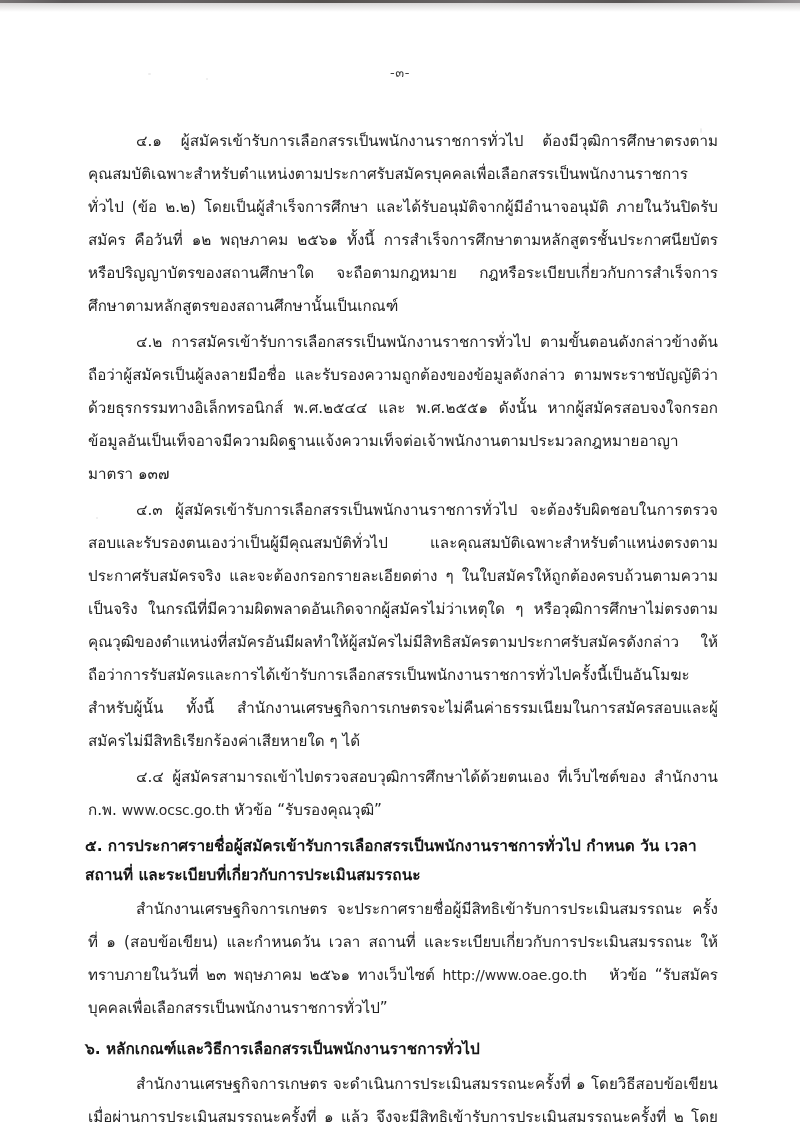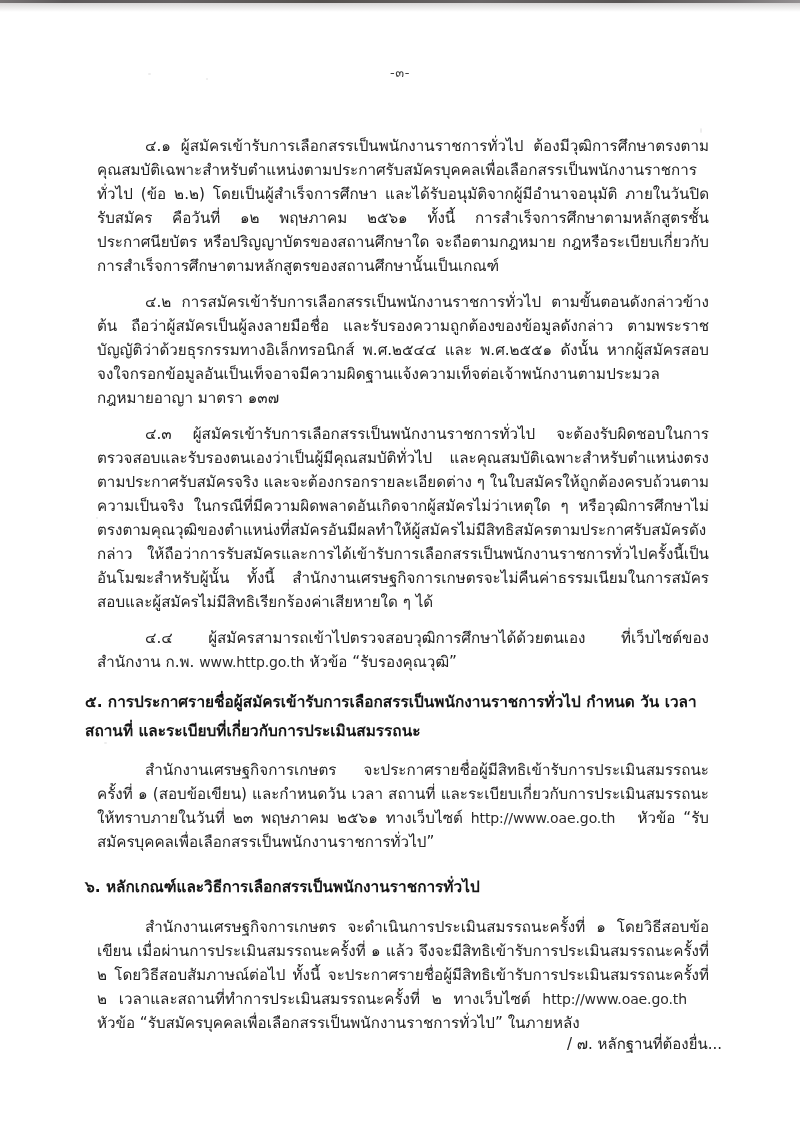--- a/index.html
+++ b/index.html
@@ -66,25 +66,25 @@
   .content {
     position: absolute;
     top: 122px;
     left: 85px;
     width: 636px;
   }
 
   
   .para {
     font-size: 15.2px;
-    line-height: 24px;
+    line-height: 33px;
     color: #222222;
     text-align: justify;
     text-justify: inter-word;
-    margin: 12px;
+    margin: 3px;
     word-break: break-word;
     -webkit-font-smoothing: antialiased;
   }
 
   .heading {
     font-size: 15.4px;
     line-height: 29.2px;
     font-weight: bold;
     color: #161616;
     margin: 0;
@@ -143,38 +143,37 @@
 
   <div class="content">
 
 
     <p class="para indent">๔.๑ ผู้สมัครเข้ารับการเลือกสรรเป็นพนักงานราชการทั่วไป ต้องมีวุฒิการศึกษาตรงตามคุณสมบัติเฉพาะสำหรับตำแหน่งตามประกาศรับสมัครบุคคลเพื่อเลือกสรรเป็นพนักงานราชการทั่วไป (ข้อ ๒.๒) โดยเป็นผู้สำเร็จการศึกษา และได้รับอนุมัติจากผู้มีอำนาจอนุมัติ ภายในวันปิดรับสมัคร คือวันที่ ๑๒ พฤษภาคม ๒๕๖๑ ทั้งนี้ การสำเร็จการศึกษาตามหลักสูตรชั้นประกาศนียบัตร หรือปริญญาบัตรของสถานศึกษาใด จะถือตามกฎหมาย กฎหรือระเบียบเกี่ยวกับการสำเร็จการศึกษาตามหลักสูตรของสถานศึกษานั้นเป็นเกณฑ์</p>
 
     <p class="para indent">๔.๒ การสมัครเข้ารับการเลือกสรรเป็นพนักงานราชการทั่วไป ตามขั้นตอนดังกล่าวข้างต้น ถือว่าผู้สมัครเป็นผู้ลงลายมือชื่อ และรับรองความถูกต้องของข้อมูลดังกล่าว ตามพระราชบัญญัติว่าด้วยธุรกรรมทางอิเล็กทรอนิกส์ พ.ศ.๒๕๔๔ และ พ.ศ.๒๕๕๑ ดังนั้น หากผู้สมัครสอบจงใจกรอกข้อมูลอันเป็นเท็จอาจมีความผิดฐานแจ้งความเท็จต่อเจ้าพนักงานตามประมวลกฎหมายอาญา มาตรา ๑๓๗</p>
 
     <p class="para indent">๔.๓ ผู้สมัครเข้ารับการเลือกสรรเป็นพนักงานราชการทั่วไป จะต้องรับผิดชอบในการตรวจสอบและรับรองตนเองว่าเป็นผู้มีคุณสมบัติทั่วไป และคุณสมบัติเฉพาะสำหรับตำแหน่งตรงตามประกาศรับสมัครจริง และจะต้องกรอกรายละเอียดต่าง ๆ ในใบสมัครให้ถูกต้องครบถ้วนตามความเป็นจริง ในกรณีที่มีความผิดพลาดอันเกิดจากผู้สมัครไม่ว่าเหตุใด ๆ หรือวุฒิการศึกษาไม่ตรงตามคุณวุฒิของตำแหน่งที่สมัครอันมีผลทำให้ผู้สมัครไม่มีสิทธิสมัครตามประกาศรับสมัครดังกล่าว ให้ถือว่าการรับสมัครและการได้เข้ารับการเลือกสรรเป็นพนักงานราชการทั่วไปครั้งนี้เป็นอันโมฆะสำหรับผู้นั้น ทั้งนี้ สำนักงานเศรษฐกิจการเกษตรจะไม่คืนค่าธรรมเนียมในการสมัครสอบและผู้สมัครไม่มีสิทธิเรียกร้องค่าเสียหายใด ๆ ได้</p>
 
-    <p class="para indent-wide"><span>๔.๔     ผู้สมัครสามารถเข้าไปตรวจสอบวุฒิการศึกษาได้ด้วยตนเอง ที่เว็บไซต์ของ สำนักงาน ก.พ. </span><span class="latin">www.http.go.th</span><span> หัวข้อ “รับรองคุณวุฒิ”</span></p>
+    <p class="para indent-wide"><span>๔.๔     ผู้สมัครสามารถเข้าไปตรวจสอบวุฒิการศึกษาได้ด้วยตนเอง ที่เว็บไซต์ของ สำนักงาน ก.พ. </span><span class="latin">www.ocsc.go.th</span><span> หัวข้อ “รับรองคุณวุฒิ”</span></p>
 
     <div class="gap-sm"></div>
 
     <p class="heading">๕. การประกาศรายชื่อผู้สมัครเข้ารับการเลือกสรรเป็นพนักงานราชการทั่วไป กำหนด วัน เวลา สถานที่ และระเบียบที่เกี่ยวกับการประเมินสมรรถนะ</p>
 
     <p class="para indent"><span>สำนักงานเศรษฐกิจการเกษตร จะประกาศรายชื่อผู้มีสิทธิเข้ารับการประเมินสมรรถนะ ครั้งที่ ๑ (สอบข้อเขียน) และกำหนดวัน เวลา สถานที่ และระเบียบเกี่ยวกับการประเมินสมรรถนะ ให้ทราบภายในวันที่ </span><span class="bold">๒๓ พฤษภาคม ๒๕๖๑</span><span> ทางเว็บไซต์ </span><span class="latin">http://www.oae.go.th</span><span class="spacer-wide"></span><span>หัวข้อ “รับสมัครบุคคลเพื่อเลือกสรรเป็นพนักงานราชการทั่วไป”</span></p>
 
     <div class="gap-md"></div>
 
     <p class="heading">๖. หลักเกณฑ์และวิธีการเลือกสรรเป็นพนักงานราชการทั่วไป</p>
 
 
     <p class="para indent"><span>สำนักงานเศรษฐกิจการเกษตร จะดำเนินการประเมินสมรรถนะครั้งที่ ๑ โดยวิธีสอบข้อเขียน เมื่อผ่านการประเมินสมรรถนะครั้งที่ ๑ แล้ว จึงจะมีสิทธิเข้ารับการประเมินสมรรถนะครั้งที่ ๒ โดยวิธีสอบสัมภาษณ์ต่อไป ทั้งนี้ จะประกาศรายชื่อผู้มีสิทธิเข้ารับการประเมินสมรรถนะครั้งที่ ๒     เวลาและสถานที่ทำการประเมินสมรรถนะครั้งที่ ๒ ทางเว็บไซต์ </span><span class="latin">http://www.oae.go.th</span><span class="spacer-wide"></span><span>หัวข้อ “รับสมัครบุคคลเพื่อเลือกสรรเป็นพนักงานราชการทั่วไป” ในภายหลัง</span></p>
 
   </div>
 
-  <div class="footer-note">/ ๗. หลักฐานที่ต้องยื่น...</div>
 
   <span class="speckle" style="top:73px;left:148px;width:3px;height:2px;"></span>
   <span class="speckle" style="top:78px;left:206px;width:2px;height:2px;"></span>
   <span class="speckle" style="top:128px;left:700px;width:2px;height:5px;"></span>
   <span class="speckle" style="top:517px;left:96px;width:2px;height:2px;"></span>
   <span class="speckle" style="top:742px;left:104px;width:3px;height:2px;"></span>
 
 </div>
 
 </body></html>

